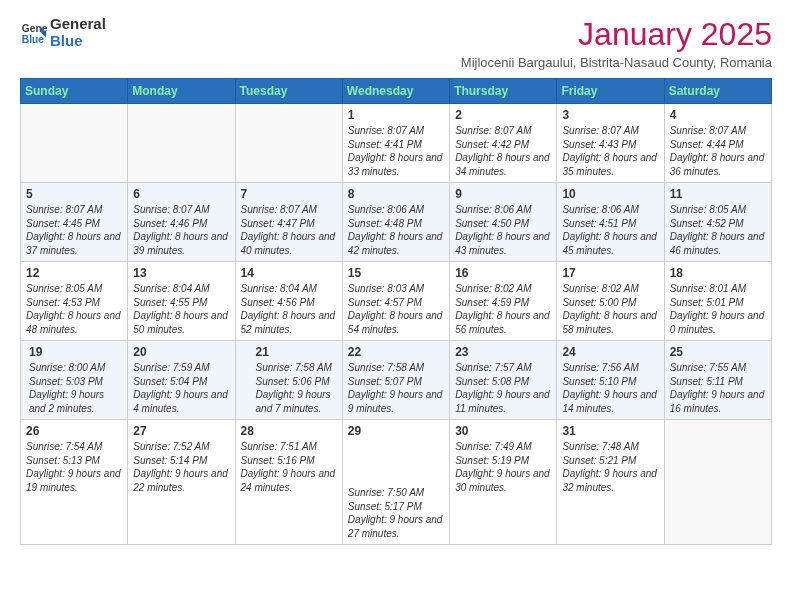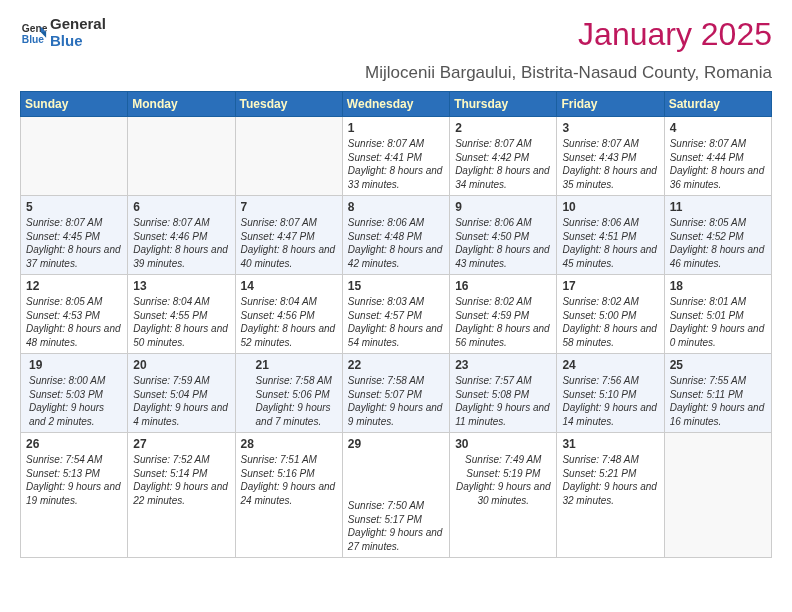--- a/index.html
+++ b/index.html
@@ -42,32 +42,32 @@
     }
     .title-block {
       text-align: right;
     }
     .month-title {
       font-size: 32px;
       color: #be185d;
       font-weight: normal;
     }
     .location-title {
-      font-size: 17px;
+      font-size: 13px;
       color: #555;
-      margin-top: 10px;
+      margin-top: 2px;
     }
     .calendar {
       width: 100%;
       border-collapse: collapse;
       margin-top: 8px;
     }
     .calendar th {
       background: #2a6fba;
-      color: #fef9c3;
+      color: #86efac;
       font-size: 12px;
       font-weight: bold;
       padding: 5px 4px;
       text-align: left;
       border: 1px solid #1a5fa0;
     }
     .calendar td {
       border: 1px solid #ccc;
       vertical-align: top;
       padding: 4px 5px;
@@ -317,21 +317,21 @@
 Daylight: 9 hours and 24 minutes.</div>
         </td>
         <td>
           <div class="day-number">29</div>
           <div class="day-info" style="white-space: pre-line; margin-top: 48px;">Sunrise: 7:50 AM
 Sunset: 5:17 PM
 Daylight: 9 hours and 27 minutes.</div>
         </td>
         <td>
           <div class="day-number">30</div>
-          <div class="day-info" style="white-space: pre-line; text-align: center;">Sunrise: 7:49 AM
+          <div class="day-info" style="white-space: pre-line;">Sunrise: 7:49 AM
 Sunset: 5:19 PM
 Daylight: 9 hours and 30 minutes.</div>
         </td>
         <td>
           <div class="day-number">31</div>
           <div class="day-info" style="white-space: pre-line;">Sunrise: 7:48 AM
 Sunset: 5:21 PM
 Daylight: 9 hours and 32 minutes.</div>
         </td>
         <td class="empty"></td>

